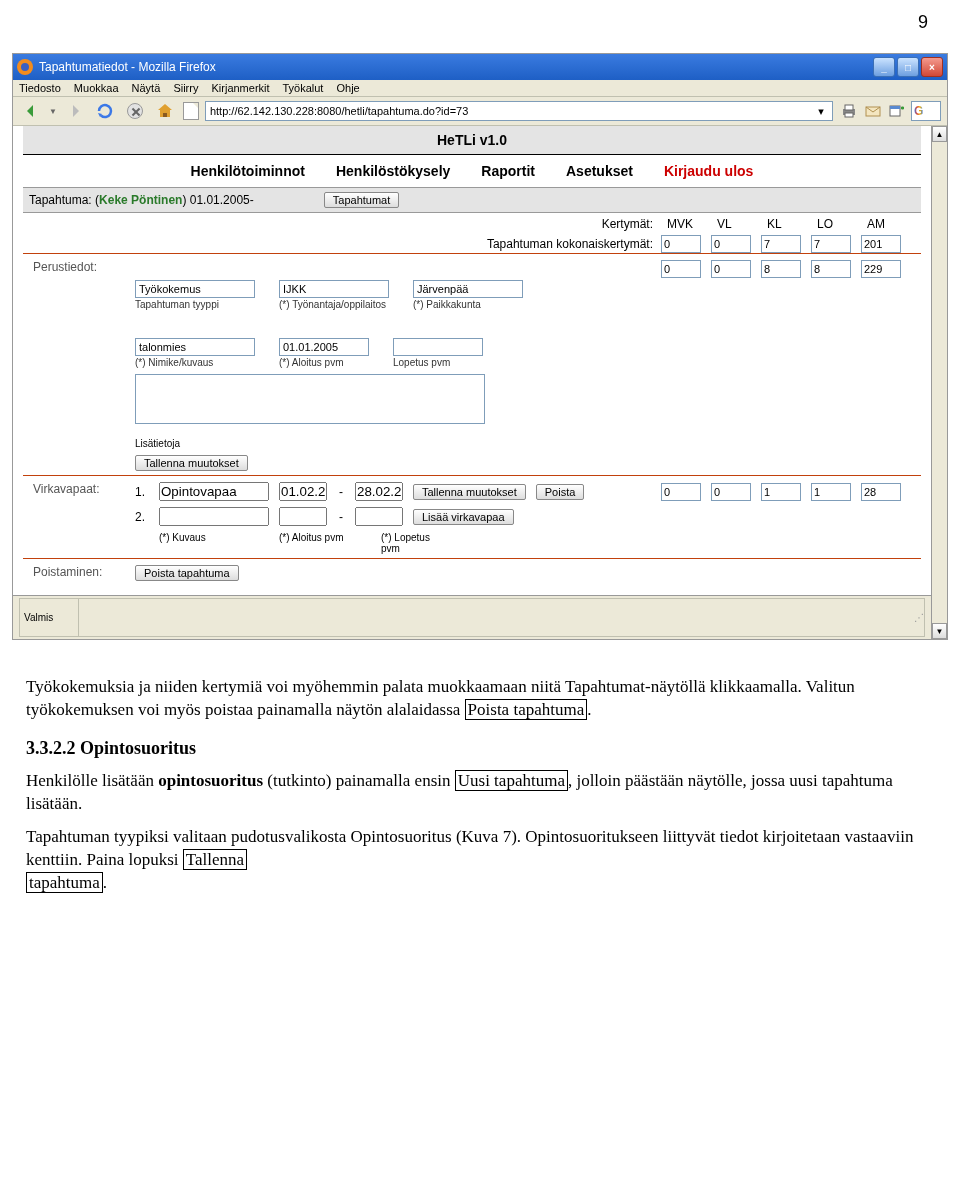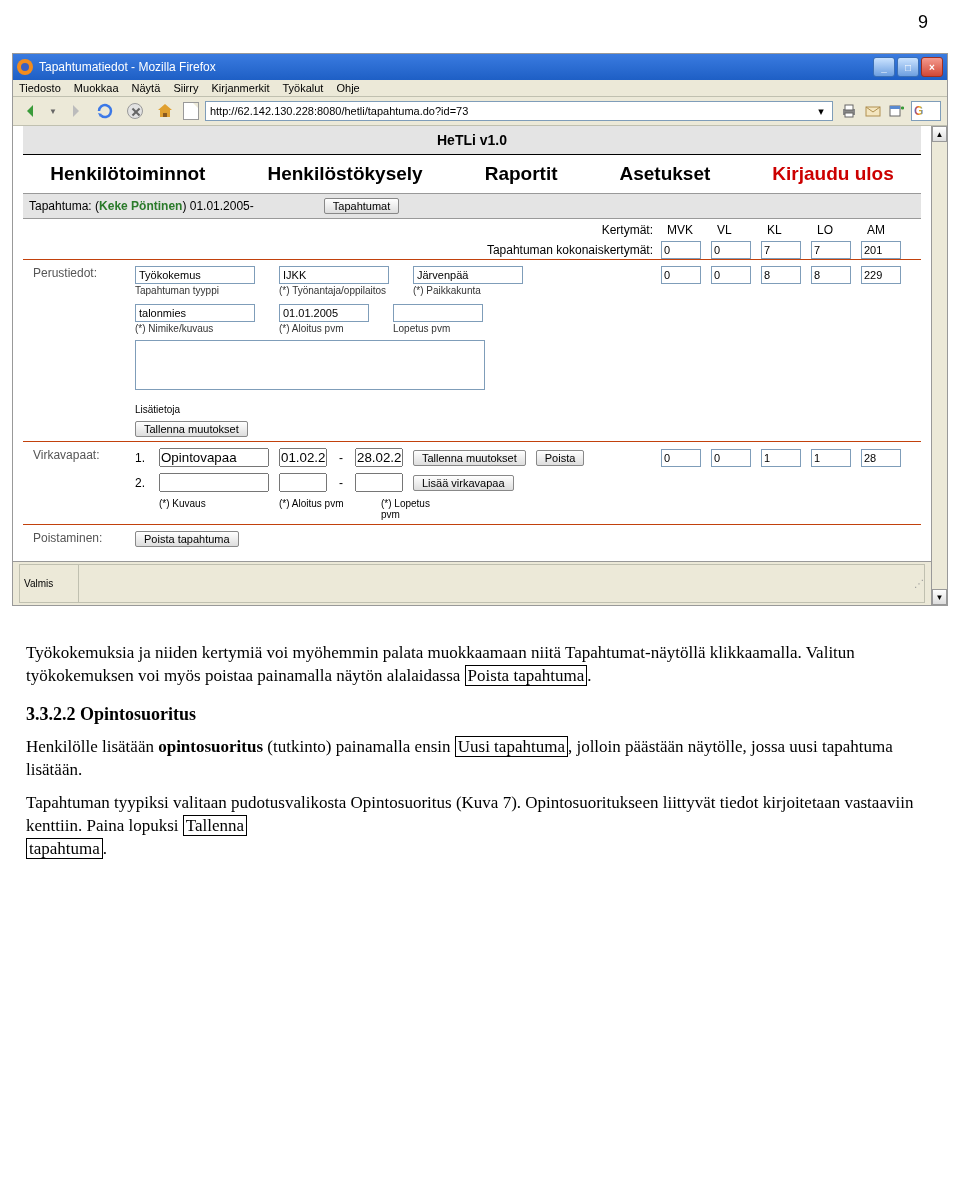--- a/index.html
+++ b/index.html
@@ -29,37 +29,37 @@
   .page-icon::after{content:'';position:absolute;top:0;right:0;border-left:5px solid transparent;border-top:5px solid #ece9d8;}
   .urlbox { flex:1; background:#fff; border:1px solid #7f9db9; height:20px; display:flex; align-items:center; padding:0 4px; font-size:11px;}
   .urlbox .dd{margin-left:auto;width:14px;height:14px;display:flex;align-items:center;justify-content:center;}
   .toolbar .right-icons{display:flex;gap:4px;align-items:center;}
   .ico{width:20px;height:20px;display:flex;align-items:center;justify-content:center;}
   .ico svg{width:16px;height:16px;}
   .searchbox{width:30px;height:20px;background:#fff;border:1px solid #7f9db9;display:flex;align-items:center;padding:0 2px;}
   .searchbox .g{font-weight:bold;font-size:12px;background:linear-gradient(90deg,#3b78e7,#d94639,#f4b400,#3b78e7);-webkit-background-clip:text;color:transparent;}
   .content-area{background:#fff;padding:0 10px 10px 10px;}
   .app-header{text-align:center;font-size:14px;font-weight:bold;padding:6px;border-bottom:1px solid #000;background:#e4e4e4;}
-  .app-nav{display:flex;justify-content:center;gap:62px;padding:8px;font-size:19px;font-weight:bold;}
+  .app-nav{display:flex;justify-content:center;gap:31px;padding:8px;font-size:14px;font-weight:bold;}
   .app-nav .logout{color:#c00;}
   .section-bar{background:#e4e4e4;border-top:1px solid #999;border-bottom:1px solid #999;padding:4px 6px;display:flex;align-items:center;gap:10px;font-size:12px;}
   .section-bar .name{color:#2a7a2a;font-weight:bold;}
   .btn{background:linear-gradient(#fff,#ddd);border:1px solid #888;border-radius:2px;padding:1px 8px;font-size:11px;cursor:pointer;}
   .kert-row{display:flex;justify-content:flex-end;align-items:center;padding:4px 10px 0 10px;gap:0;font-size:12px;}
   .kert-row .klabel{margin-right:8px;}
   .kert-cols{display:flex;}
   .kert-col{width:50px;text-align:left;padding-left:6px;font-weight:normal;}
   .kert-inputs{display:flex;}
   .kert-in{width:40px;height:18px;border:1px solid #7f9db9;margin-right:10px;padding:0 2px;font-size:11px;background:#fff;}
   .pane{display:flex;align-items:flex-start;padding:6px 10px 4px 10px;gap:12px;font-size:12px;border-top:1px solid #c2410c;}
   .pane-label{width:90px;color:#555;}
   .pane-body{flex:1;}
   .field-row{display:flex;gap:24px;margin-bottom:2px;align-items:flex-start;}
   .field{display:flex;flex-direction:column;}
-  .field .inp{height:18px;border:1px solid #7f9db9;background:#fff;padding:0 3px;font-size:11px;}
+  .field .inp{height:18px;border:1px solid #7f9db9;background:#fff;padding:0 3px;font-size:11px;margin-top:20px;}
   .field .cap{font-size:10px;color:#333;margin-top:1px;}
   .w120{width:120px;} .w110{width:110px;} .w90{width:90px;} .w70{width:48px;}
   .textarea{width:350px;height:50px;border:1px solid #7f9db9;background:#fff;margin-top:6px;}
   .lisatietoja{font-size:10px;margin-top:14px;}
   .btn-row{margin-top:6px;}
   .virka-row{display:flex;align-items:center;gap:10px;margin-bottom:6px;}
   .virka-row .num{width:14px;}
   .dash{padding:0 2px;}
   .caps-row{display:flex;gap:10px;font-size:10px;margin-top:2px;}
   .caps-row .c1{width:14px;} .caps-row .c2{width:110px;} .caps-row .c3{width:70px;} .caps-row .c4{width:12px;} .caps-row .c5{width:70px;}

